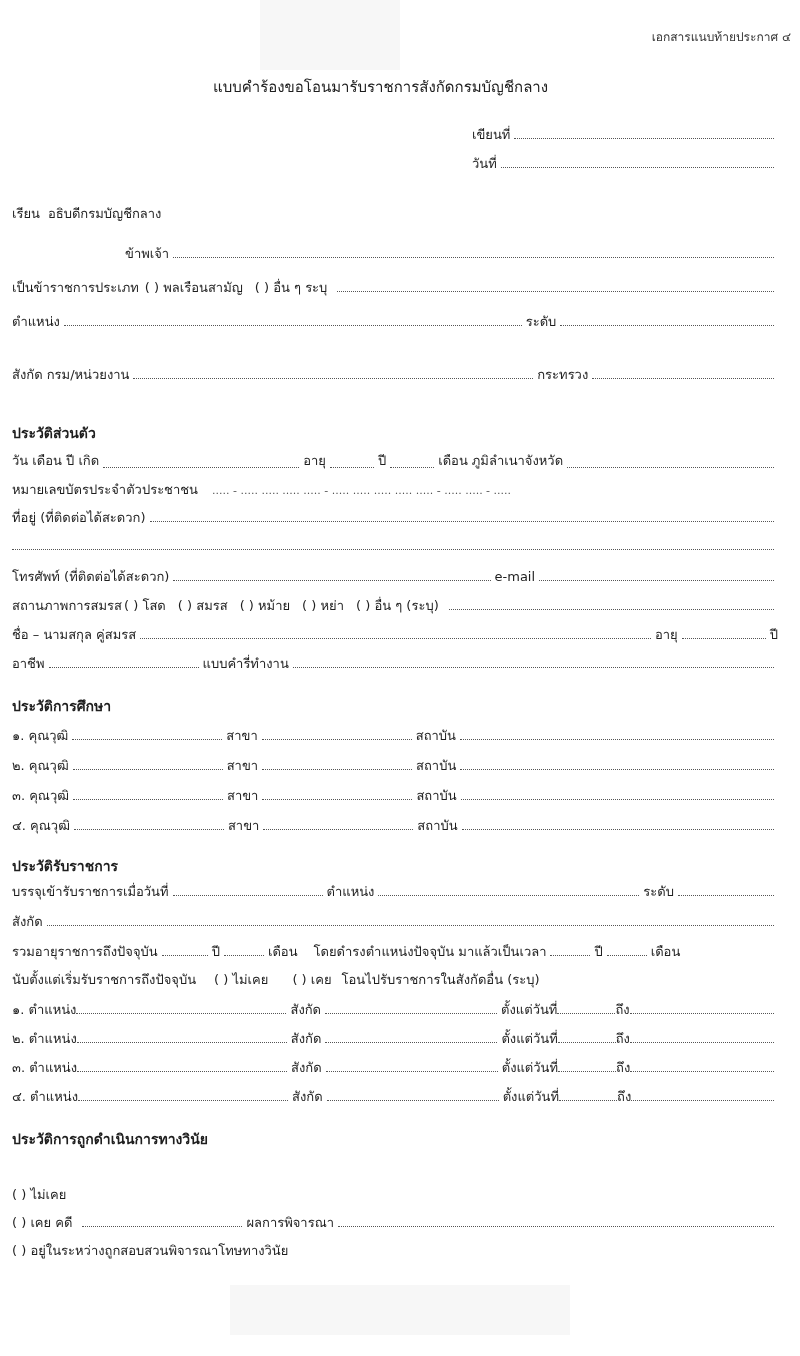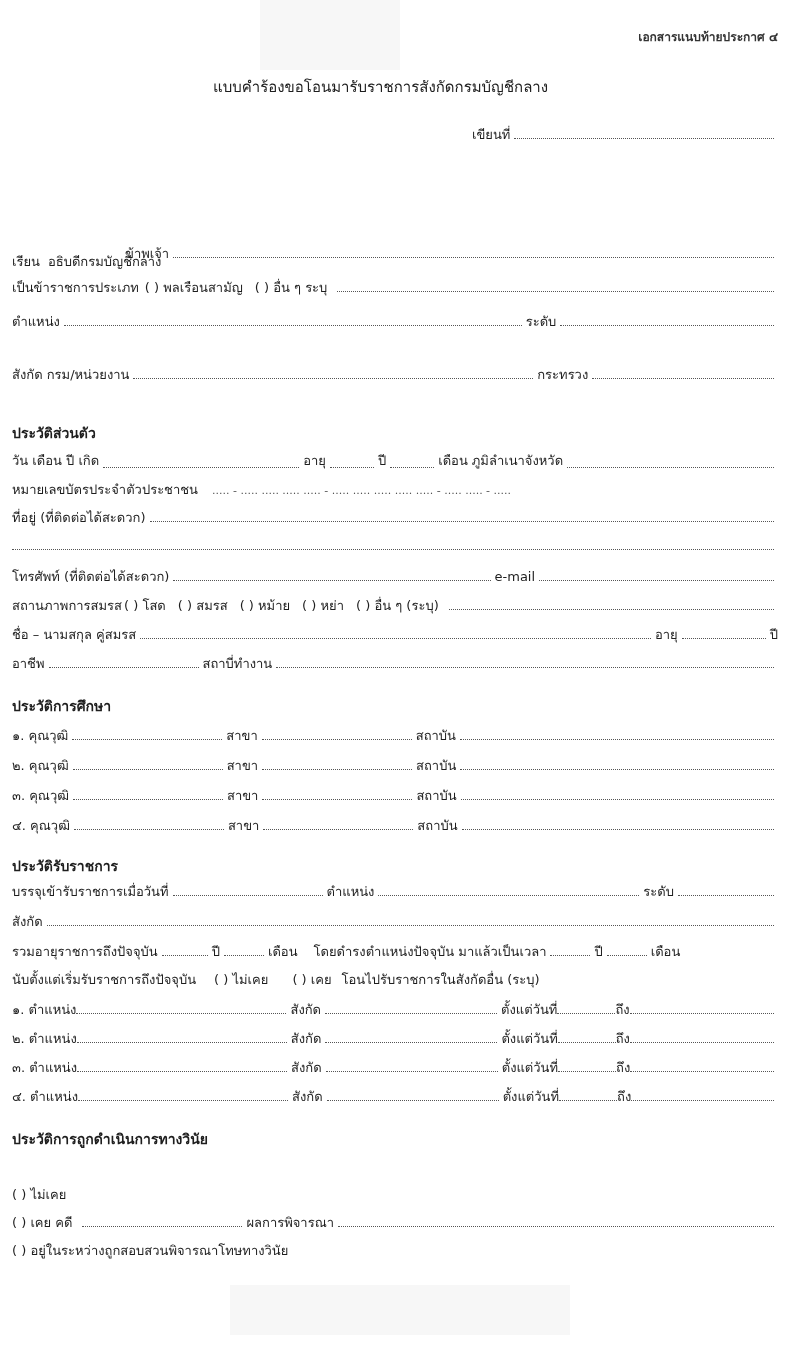--- a/index.html
+++ b/index.html
@@ -17,29 +17,33 @@
   .row .dots { flex:1 1 auto; border-bottom:1.4px dotted #555; margin:0 4px; height:12px; min-width:8px; }
   .row .chk { flex:0 0 auto; margin:0 6px; }
 </style>
 </head>
 <body>
 
 <div class="page">
   <div class="watermark" style="left:260px;top:0;width:140px;height:70px;"></div>
   <div class="watermark" style="left:230px;top:1285px;width:340px;height:50px;"></div>
 
-  <div class="abs ref" style="right:22px;top:28px;font-weight:bold;">เอกสารแนบท้ายประกาศ ๔</div>
+  <div class="abs ref" style="right:9px;top:28px;">เอกสารแนบท้ายประกาศ ๔</div>
   <div class="abs title" style="left:213px;top:78px;">แบบคำร้องขอโอนมารับราชการสังกัดกรมบัญชีกลาง</div>
 
   <div class="row" style="left:472px;top:126px;">
     <span class="lbl">เขียนที่</span>
     <span class="dots"></span>
   </div>
-
-  <div class="row" style="top:205px;margin-top:48px;">
+  <div class="row" style="left:472px;top:155px;">
+    <span class="lbl">วันที่</span>
+    <span class="dots"></span>
+  </div>
+
+  <div class="row" style="top:205px;">
     <span class="lbl">เรียน</span>
     <span class="lbl" style="margin-left:8px;">อธิบดีกรมบัญชีกลาง</span>
   </div>
 
   <div class="row" style="left:125px;top:245px;">
     <span class="lbl">ข้าพเจ้า</span>
     <span class="dots"></span>
   </div>
 
   <div class="row" style="top:279px;">
@@ -112,21 +116,21 @@
     <span class="lbl">ชื่อ – นามสกุล คู่สมรส</span>
     <span class="dots"></span>
     <span class="lbl">อายุ</span>
     <span class="dots" style="flex:0 0 84px;"></span>
     <span class="lbl">ปี</span>
   </div>
 
   <div class="row" style="top:655px;">
     <span class="lbl">อาชีพ</span>
     <span class="dots" style="flex:0 0 150px;"></span>
-    <span class="lbl">สถาบี่ทำงาน</span>
+    <span class="lbl">แบบคำรี่ทำงาน</span>
     <span class="dots"></span>
   </div>
 
   <div class="abs section" style="left:12px;top:697px;">ประวัติการศึกษา</div>
 
   <div class="row" style="top:727px;">
     <span class="lbl">๑. คุณวุฒิ</span>
     <span class="dots" style="flex:0 0 150px;"></span>
     <span class="lbl">สาขา</span>
     <span class="dots" style="flex:0 0 150px;"></span>

